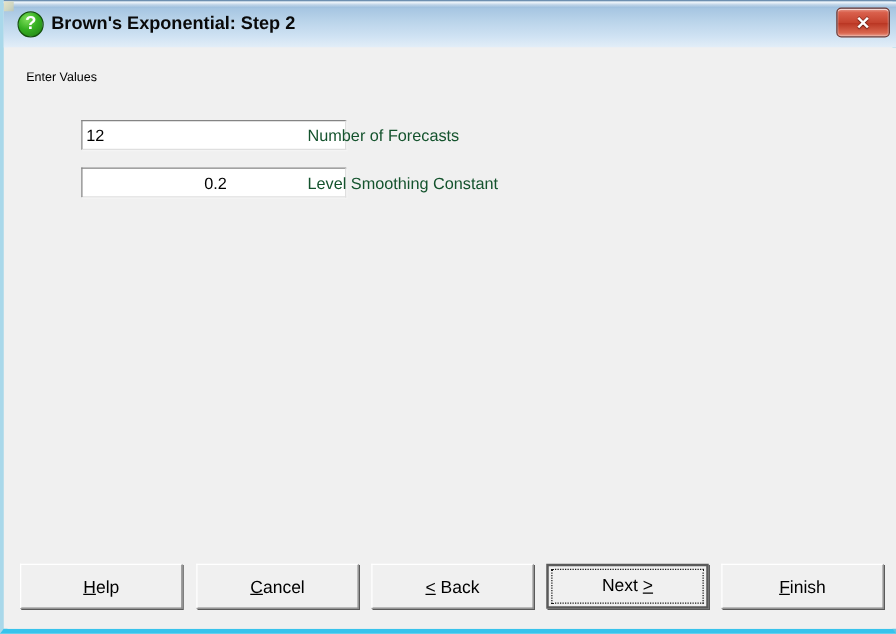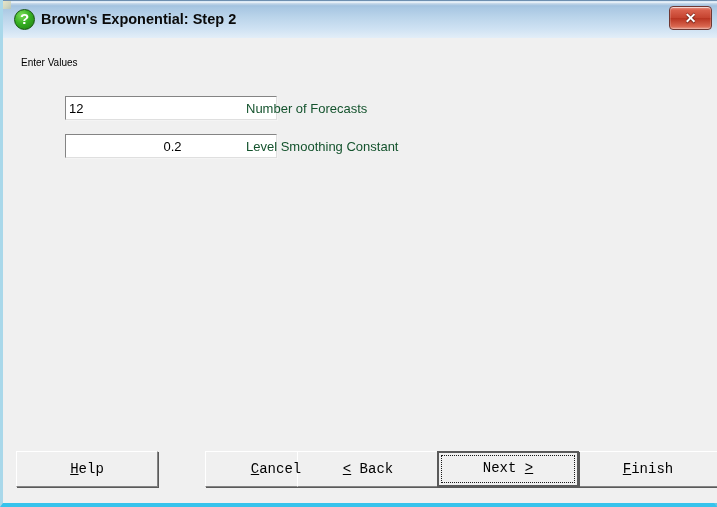--- a/index.html
+++ b/index.html
@@ -188,30 +188,30 @@
   #buttonbar {
     position: absolute;
     left: 0;
     top: 413px;
     width: 711px;
     height: 52px;
   }
   .dlg-button {
     position: absolute;
     top: 0;
-    width: 142px;
+    width: 130px;
     height: 36px;
     box-sizing: border-box;
     background: #f0f0f0;
     border-top: 1px solid #ffffff;
     border-left: 1px solid #ffffff;
     border-right: 1px solid #848484;
     border-bottom: 1px solid #848484;
     box-shadow: 1px 1px 0 0 #5a5a5a;
-    font-family: Liberation Mono, monospace;
+    font-family: Liberation Sans, sans-serif;
     font-size: 14px;
     color: #000000;
     text-align: center;
     line-height: 34px;
     cursor: default;
     user-select: none;
   }
   .dlg-button.default {
     border: 2px solid #5a5a5a;
     box-shadow: 1px 1px 0 0 #5a5a5a;
@@ -221,21 +221,21 @@
     position: absolute;
     left: 2px; top: 2px;
     right: 2px; bottom: 2px;
     border: 1px dotted #1a1a1a;
     pointer-events: none;
   }
   .btn-label { position: relative; z-index: 2; }
   .mn { text-decoration: underline; }
 
   #btn-help   { left: 10px; }
-  #btn-cancel { left: 151px; margin-left: 48px; }
+  #btn-cancel { left: 151px; }
   #btn-back   { left: 291px; }
   #btn-next   { left: 431px; }
   #btn-finish { left: 571px; }
 </style>
 </head>
 <body>
 
 <div id="window">
 
   <div id="titlebar">

